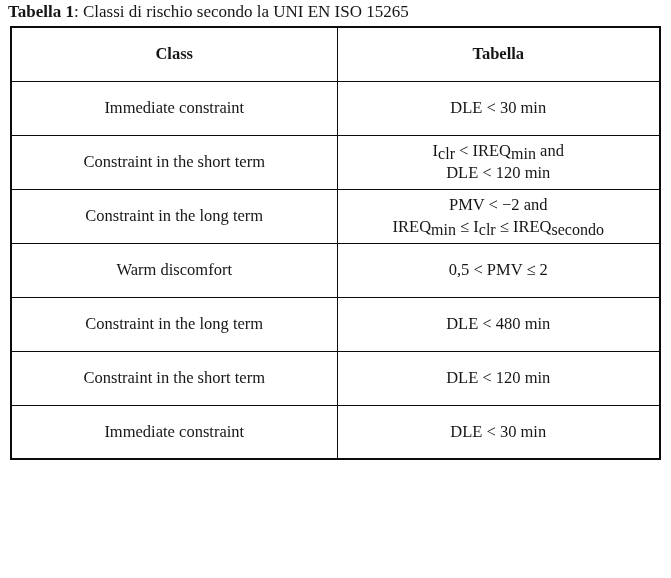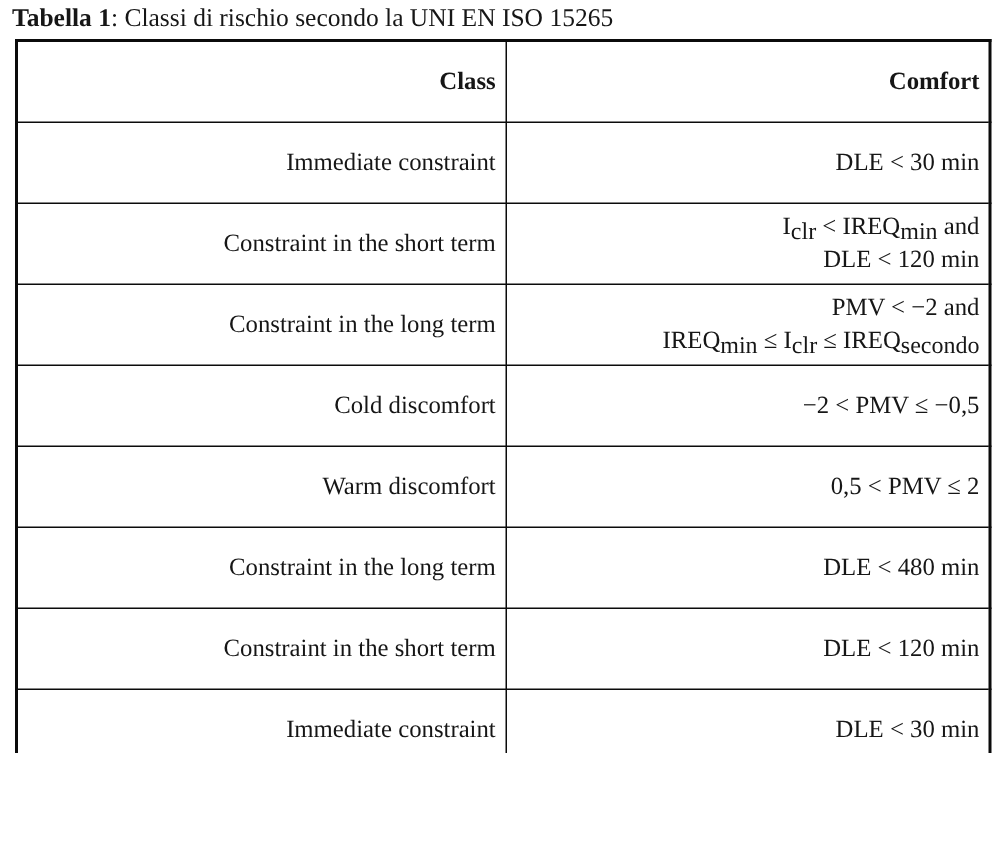--- a/index.html
+++ b/index.html
@@ -26,21 +26,21 @@
     left: 10px;
     top: 26px;
     width: 649px;
     border-collapse: collapse;
     table-layout: fixed;
     border: 2.5px solid #0b0b0b;
   }
   table.risk th,
   table.risk td {
     border: 1.6px solid #0b0b0b;
-    text-align: right;
+    text-align: center;
     vertical-align: middle;
     height: 54px;
     padding: 0 6px;
     font-size: 16.5px;
     font-weight: normal;
     margin-top: 12px;
   }
   table.risk th { font-weight: bold; }
   .crit-line { line-height: 1.32; }
   sub.var-sub {
@@ -67,21 +67,21 @@
   </div>
 
   <table class="risk">
     <colgroup>
       <col style="width:326px">
       <col style="width:323px">
     </colgroup>
     <thead>
       <tr>
         <th>Class</th>
-        <th>Comfort</th>
+        <th>Tabella</th>
       </tr>
     </thead>
     <tbody id="risk-body">
         <tr>
           <td>Immediate constraint</td>
           <td>
             <div class="crit-line">DLE &lt; 30 min</div>
           </td>
         </tr>
         <tr>
@@ -89,26 +89,20 @@
           <td>
             <div class="crit-line">I<sub class="var-sub">clr</sub> &lt; IREQ<sub class="var-sub">min</sub> and</div>
             <div class="crit-line">DLE &lt; 120 min</div>
           </td>
         </tr>
         <tr>
           <td>Constraint in the long term</td>
           <td>
             <div class="crit-line">PMV &lt; −2 and</div>
             <div class="crit-line">IREQ<sub class="var-sub">min</sub> ≤ I<sub class="var-sub">clr</sub> ≤ IREQ<sub class="var-sub">secondo</sub></div>
-          </td>
-        </tr>
-        <tr>
-          <td>Cold discomfort</td>
-          <td>
-            <div class="crit-line">−2 &lt; PMV ≤ −0,5</div>
           </td>
         </tr>
         <tr>
           <td>Warm discomfort</td>
           <td>
             <div class="crit-line">0,5 &lt; PMV ≤ 2</div>
           </td>
         </tr>
         <tr>
           <td>Constraint in the long term</td>

